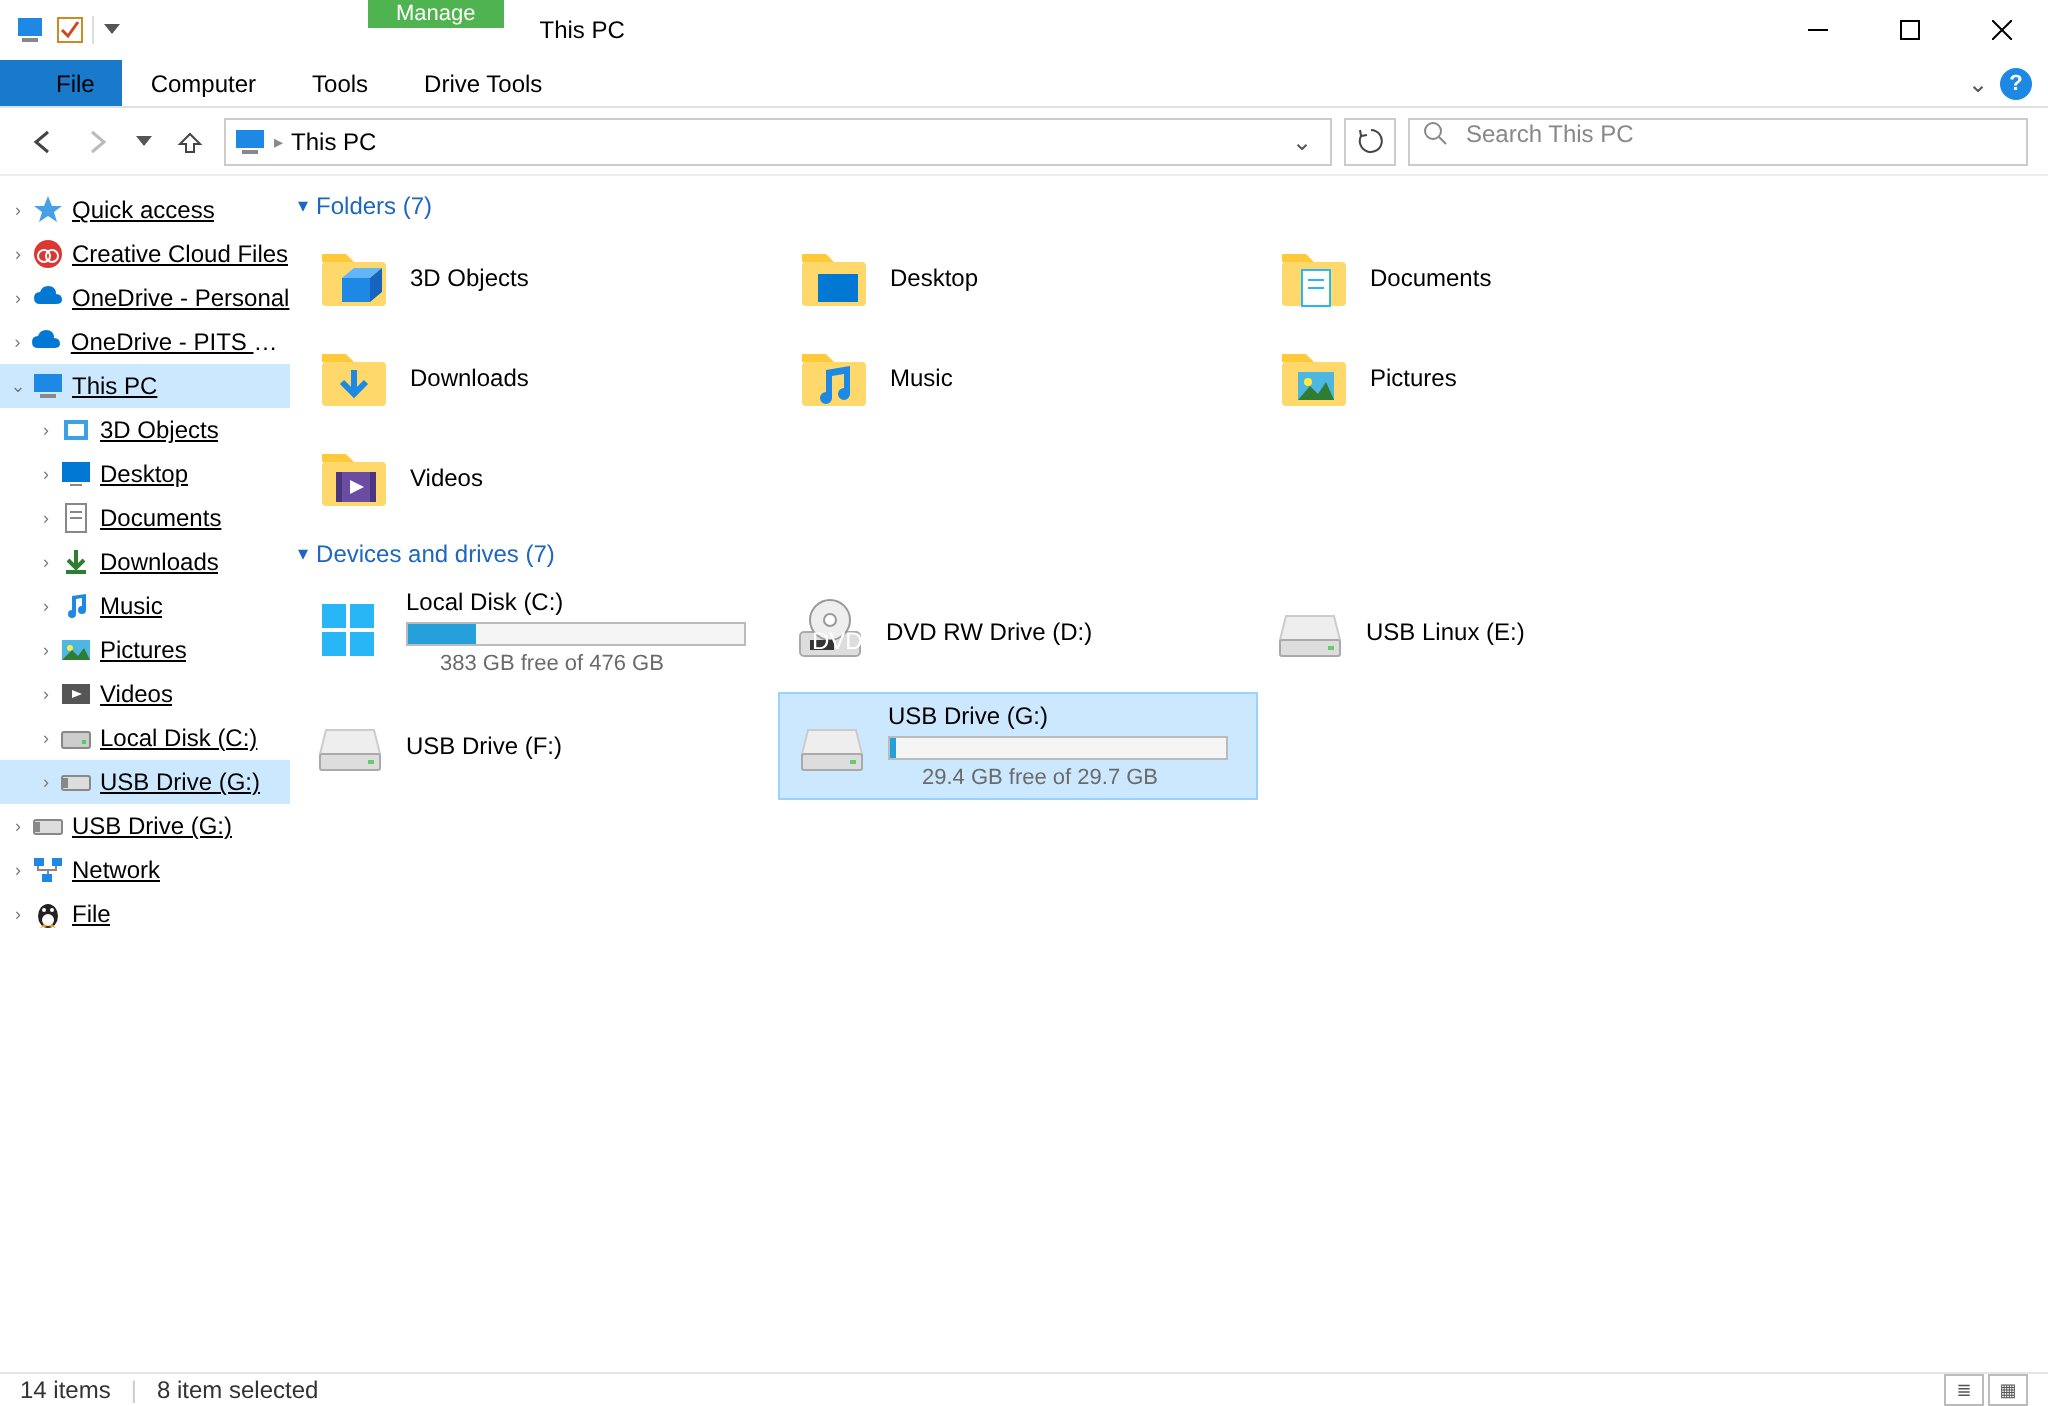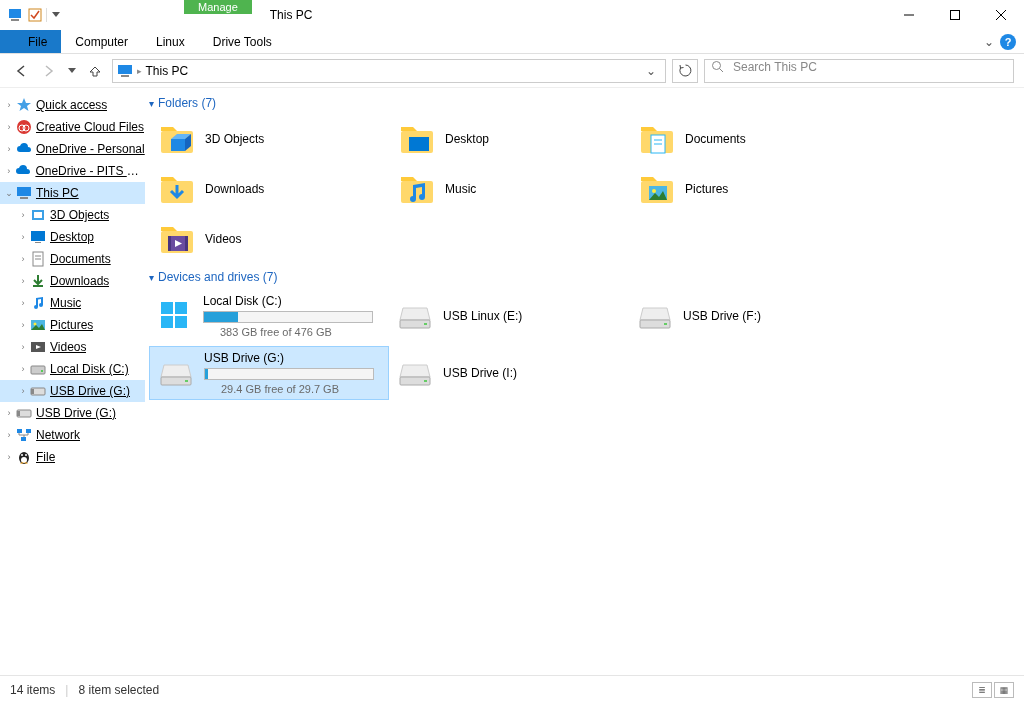--- a/index.html
+++ b/index.html
@@ -57,21 +57,21 @@
 .drive-item { display: flex; align-items: center; padding: 4px 8px; gap: 10px; position: relative; }
 .drive-item.selected { background: #cce8ff; border: 1px solid #99d1ff; }
 .drive-icon { width: 36px; height: 36px; display: flex; align-items: center; justify-content: center; }
 .drive-info { flex: 1; display: flex; flex-direction: column; gap: 3px; }
 .drive-name { }
 .drive-bar { width: 170px; height: 12px; border: 1px solid #bbb; background: #f5f5f5; position: relative; }
 .drive-bar .fill { height: 100%; background: #26a0da; }
 .drive-free { color: #6a6a6a; font-size: 11px; margin-left: 17px; }
 
 
-.statusbar { height: 28px; border-top: 1px solid #e5e5e5; display: flex; align-items: center; padding: 0 10px; gap: 10px; color: #333; }
+.statusbar { height: 17px; border-top: 1px solid #e5e5e5; display: flex; align-items: center; padding: 0 10px; gap: 10px; color: #333; }
 .statusbar .sep { color: #ccc; }
 .statusbar .spacer { flex: 1; }
 .view-btns { display: flex; gap: 2px; }
 .view-btn { width: 20px; height: 16px; border: 1px solid #bbb; display: flex; align-items: center; justify-content: center; font-size: 9px; color: #555; }
 
 
 svg { display: block; }
 </style>
 </head>
 <body>
@@ -118,21 +118,21 @@
           <line x1="0" y1="0" x2="10" y2="10" stroke="#000"></line>
           <line x1="10" y1="0" x2="0" y2="10" stroke="#000"></line>
         </svg>
       </div>
   </div>
 </div>
 
 <div class="ribbon">
   <div class="ribbon-tab file">File</div>
   <div class="ribbon-tab">Computer</div>
-  <div class="ribbon-tab">Linux</div>
+  <div class="ribbon-tab">Tools</div>
   <div class="ribbon-tab">Drive Tools</div>
   <div class="ribbon-help">
     <span class="chevron-thin">⌄</span>
     <div class="help-badge">?</div>
   </div>
 </div>
 
 <div class="navbar">
   <div class="nav-btn">
       <svg width="14" height="14">
@@ -464,67 +464,69 @@
             <div class="drive-name">Local Disk (C:)</div>
             <div class="drive-bar">
               <div class="fill" style="width:20%"></div>
             </div>
             <div class="drive-free">383 GB free of 476 GB</div>
           </div>
         </div>
         <div class="drive-item">
           <div class="drive-icon">
             <svg width="36" height="36">
-              <path d="M6 10 L30 10 L33 22 L3 22 Z" fill="#eee" stroke="#ccc"></path>
-              <rect x="3" y="22" width="30" height="8" rx="1" fill="#ddd" stroke="#aaa"></rect>
-              <rect x="27" y="25" width="3" height="2" fill="#6c6"></rect>
+              <rect x="3" y="18" width="30" height="12" rx="2" fill="#ddd" stroke="#aaa"></rect>
+              <circle cx="18" cy="12" r="10" fill="#eee" stroke="#999"></circle>
+              <circle cx="18" cy="12" r="3" fill="#fff" stroke="#999"></circle>
+              <rect x="8" y="22" width="12" height="5" fill="#333"></rect>
+              <text x="9" y="26.5" fill="#fff" font-size="5">DVD</text>
             </svg>
           </div>
           <div class="drive-info">
-            <div class="drive-name">USB Linux (E:)</div>
+            <div class="drive-name">DVD RW Drive (D:)</div>
           </div>
         </div>
         <div class="drive-item">
           <div class="drive-icon">
             <svg width="36" height="36">
               <path d="M6 10 L30 10 L33 22 L3 22 Z" fill="#eee" stroke="#ccc"></path>
               <rect x="3" y="22" width="30" height="8" rx="1" fill="#ddd" stroke="#aaa"></rect>
               <rect x="27" y="25" width="3" height="2" fill="#6c6"></rect>
             </svg>
           </div>
           <div class="drive-info">
+            <div class="drive-name">USB Linux (E:)</div>
+          </div>
+        </div>
+        <div class="drive-item">
+          <div class="drive-icon">
+            <svg width="36" height="36">
+              <path d="M6 10 L30 10 L33 22 L3 22 Z" fill="#eee" stroke="#ccc"></path>
+              <rect x="3" y="22" width="30" height="8" rx="1" fill="#ddd" stroke="#aaa"></rect>
+              <rect x="27" y="25" width="3" height="2" fill="#6c6"></rect>
+            </svg>
+          </div>
+          <div class="drive-info">
             <div class="drive-name">USB Drive (F:)</div>
           </div>
         </div>
         <div class="drive-item selected">
           <div class="drive-icon">
             <svg width="36" height="36">
               <path d="M6 10 L30 10 L33 22 L3 22 Z" fill="#eee" stroke="#ccc"></path>
               <rect x="3" y="22" width="30" height="8" rx="1" fill="#ddd" stroke="#aaa"></rect>
               <rect x="27" y="25" width="3" height="2" fill="#6c6"></rect>
             </svg>
           </div>
           <div class="drive-info">
             <div class="drive-name">USB Drive (G:)</div>
             <div class="drive-bar">
               <div class="fill" style="width:2%"></div>
             </div>
             <div class="drive-free">29.4 GB free of 29.7 GB</div>
-          </div>
-        </div>
-        <div class="drive-item">
-          <div class="drive-icon">
-            <svg width="36" height="36">
-              <path d="M6 10 L30 10 L33 22 L3 22 Z" fill="#eee" stroke="#ccc"></path>
-              <rect x="3" y="22" width="30" height="8" rx="1" fill="#ddd" stroke="#aaa"></rect>
-              <rect x="27" y="25" width="3" height="2" fill="#6c6"></rect>
-            </svg>
-          </div>
-          <div class="drive-info">
-            <div class="drive-name">USB Drive (I:)</div>
           </div>
         </div>
       </div>
   </div>
 </div>
 
 <div class="statusbar">
   <span>14 items</span>
   <span class="sep">|</span>
   <span>8 item selected</span>

